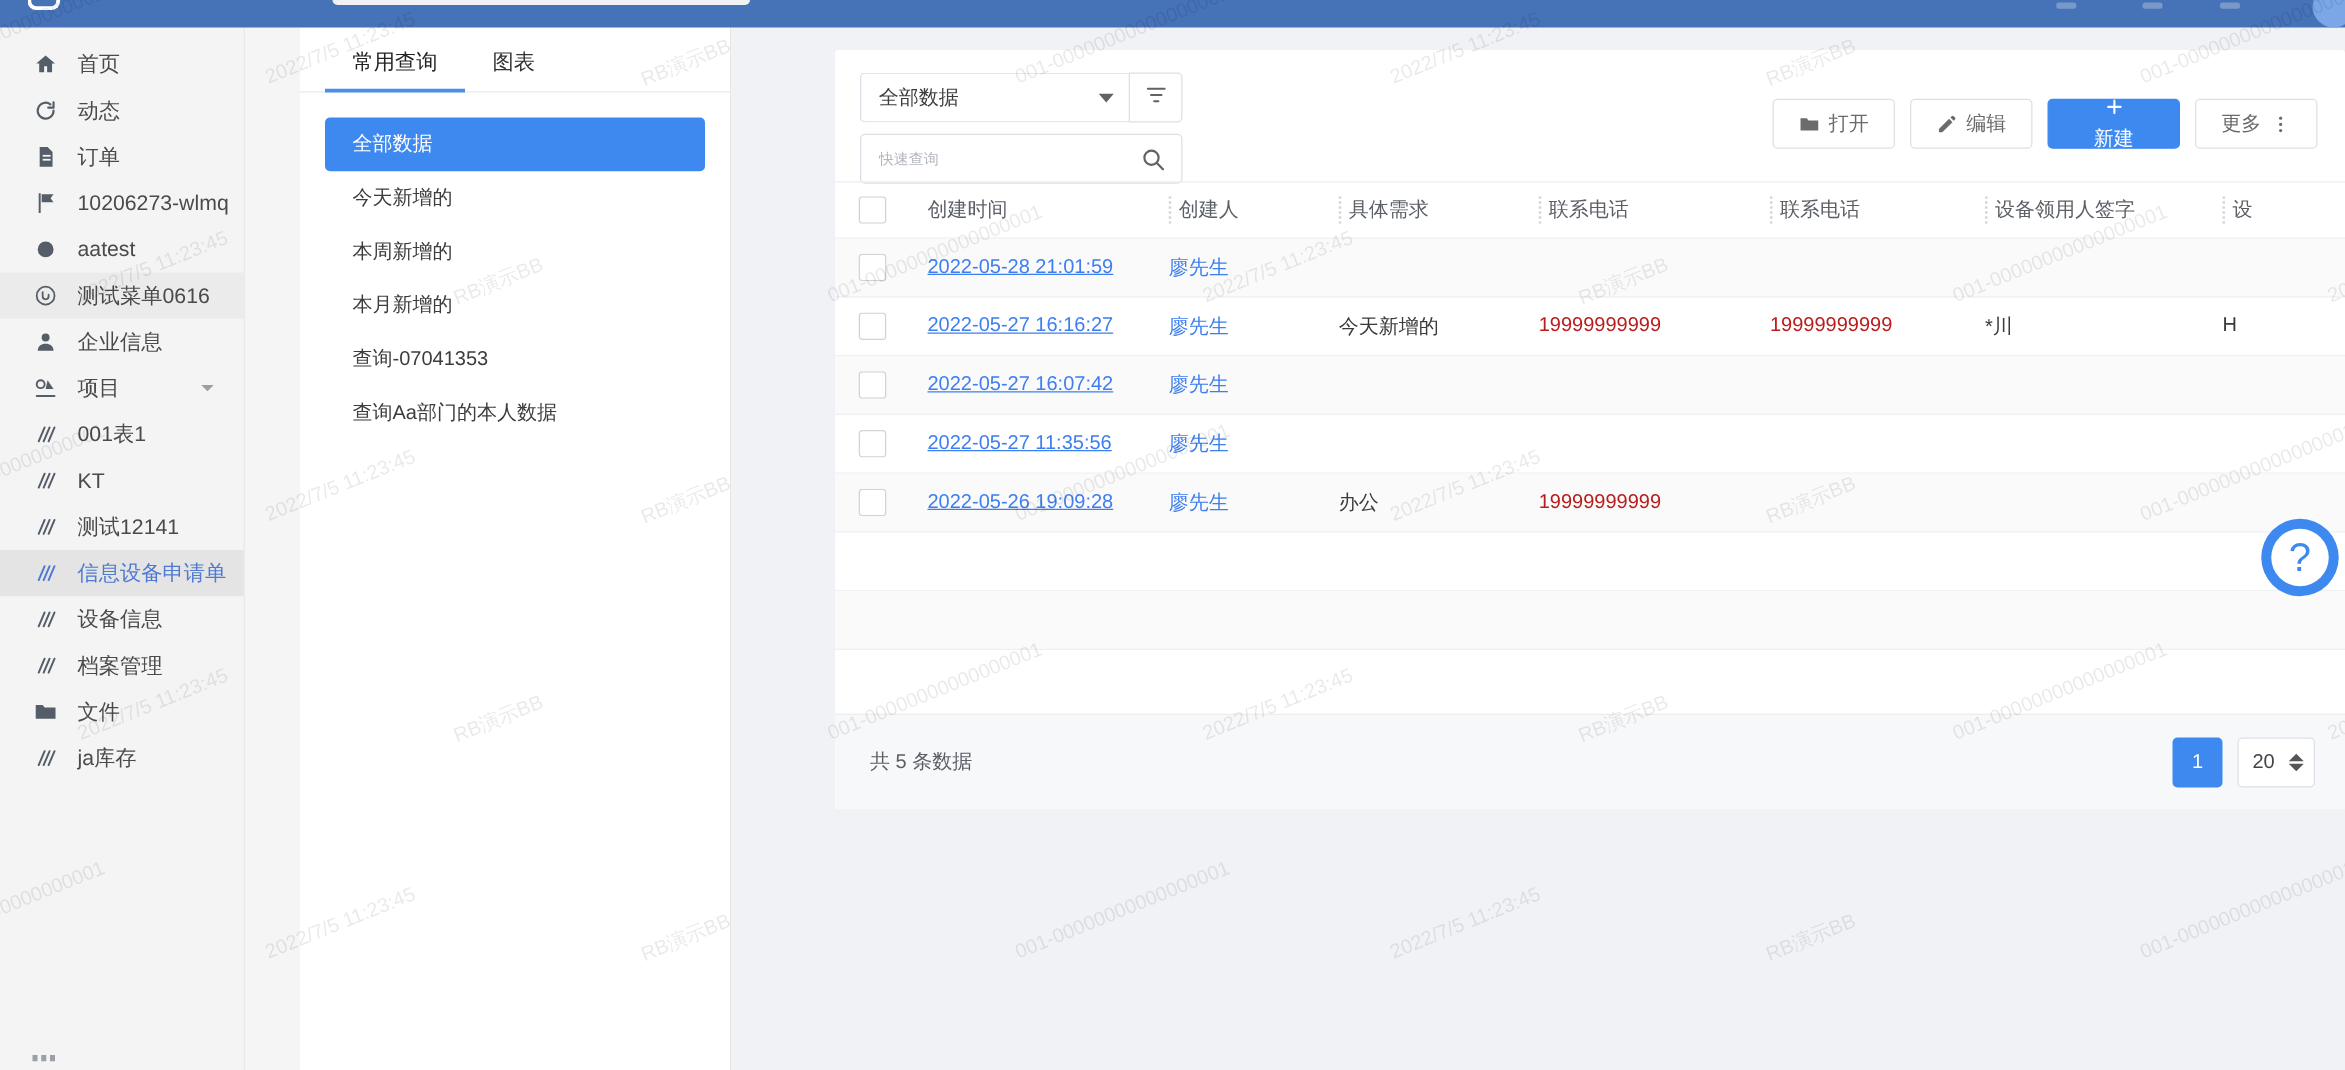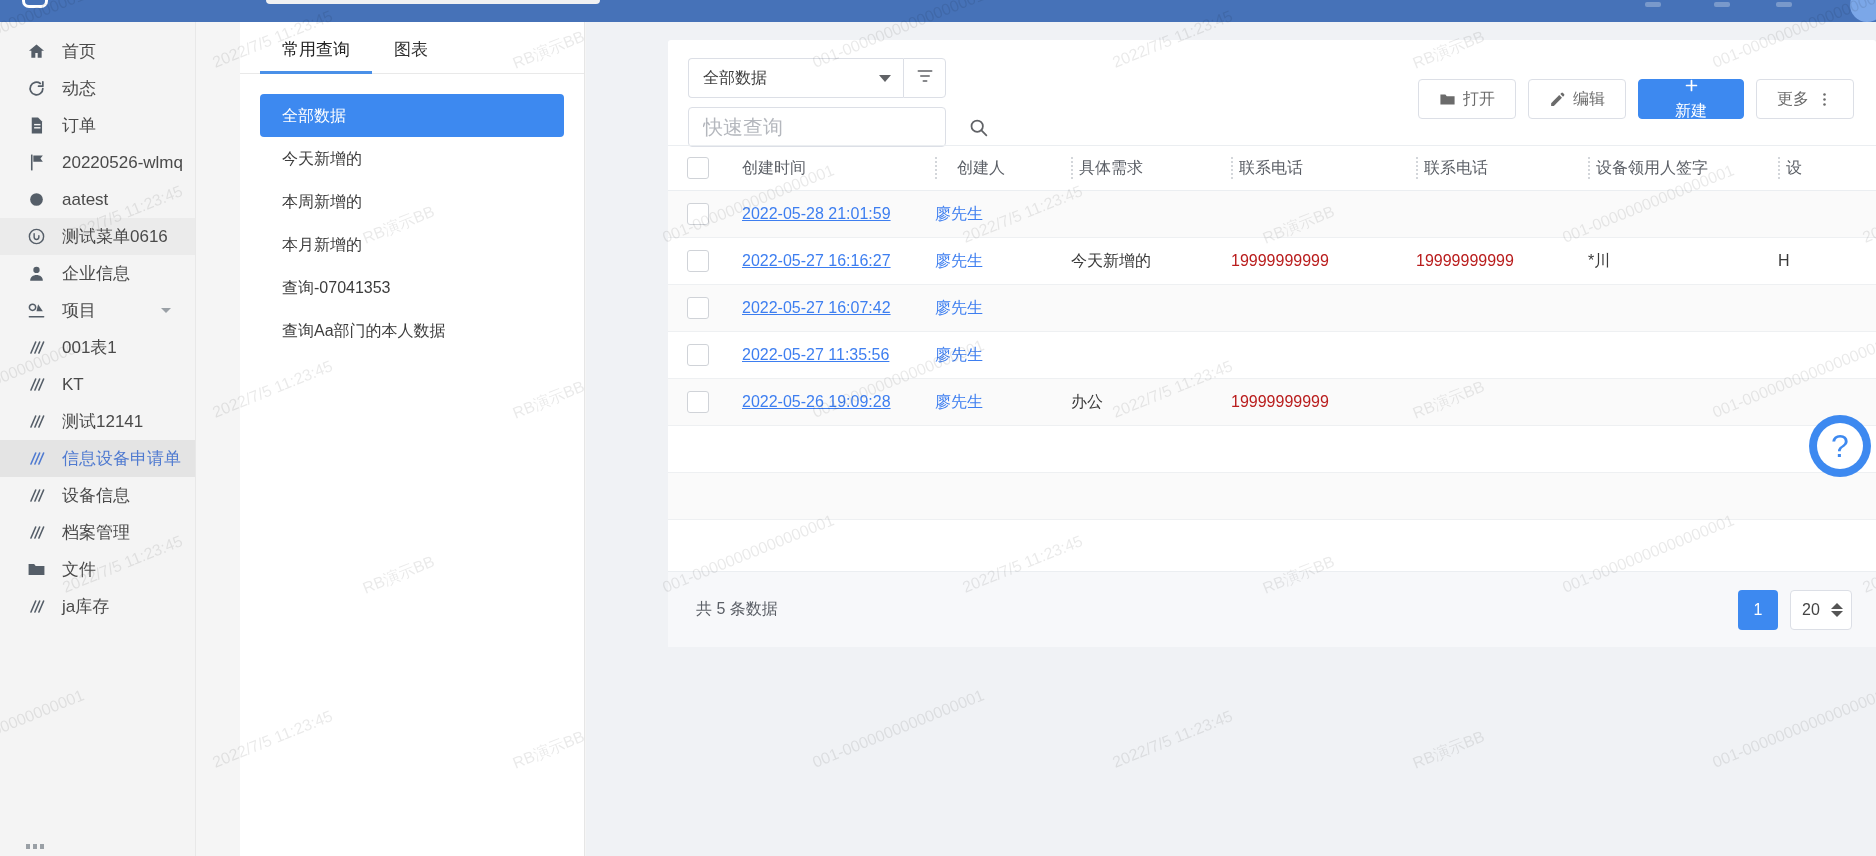--- a/index.html
+++ b/index.html
@@ -183,22 +183,22 @@
   .search-box {
     margin-top: 9px;
     width: 258px; height: 40px;
     border: 1px solid #dcdfe6; border-radius: 4px;
     display: flex; align-items: center;
     padding: 0 12px 0 14px;
     background: #fff;
   }
   .search-box input {
     flex: 1; border: none; outline: none;
-    font-size: 20px; color: #3d3d3d;
-    font-family: Liberation Sans, sans-serif; background: transparent;
+    font-size: 12px; color: #3d3d3d;
+    font-family: Liberation Serif, serif; background: transparent;
   }
   .search-box input::placeholder { color: #b4b7bd; }
   .search-ic { color: #606266; display: flex; }
 
   .tb-actions {
     position: absolute; right: 22px; top: 39px;
     display: flex; align-items: center; gap: 12px;
   }
   .btn {
     height: 40px; min-width: 98px;
@@ -228,21 +228,21 @@
     display: flex; align-items: center;
     height: 47px;
     border-bottom: 1px solid #eef0f2;
     font-size: 16px;
   }
   .row.striped { background: #fafafa; }
   .row.blank { height: 47px; border-bottom: 1px solid #eef0f2; }
   .cell { padding: 0 14px; white-space: nowrap; overflow: hidden; }
   .c-check { width: 60px; display: flex; align-items: center; justify-content: center; padding: 0; }
   .c-time { width: 193px; }
-  .c-user { width: 136px; gap: 14px; }
+  .c-user { width: 136px; }
   .c-need { width: 160px; }
   .c-tel1 { width: 185px; }
   .c-tel2 { width: 172px; }
   .c-sign { width: 190px; }
   .c-last { width: 112px; }
   .sep {
     display: inline-block; width: 0; height: 22px;
     border-left: 2px dotted #d3d6da;
     margin-right: 6px; vertical-align: middle;
   }
@@ -350,21 +350,21 @@
       <span class="nav-label">订单</span>
     </div>
 
     <div class="nav-item">
       <span class="ic">
         <svg width="19" height="19" viewBox="0 0 24 24" fill="currentColor">
             <path d="M5 2h2v20H5z"></path>
             <path d="M8 3h12l-3 4 3 4H8z"></path>
           </svg>
       </span>
-      <span class="nav-label">20220526-wlmq</span>
+      <span class="nav-label">10206273-wlmq</span>
     </div>
 
     <div class="nav-item">
       <span class="ic">
         <svg width="19" height="19" viewBox="0 0 24 24" fill="currentColor">
             <circle cx="12" cy="12" r="8"></circle>
           </svg>
       </span>
       <span class="nav-label">aatest</span>
     </div>

